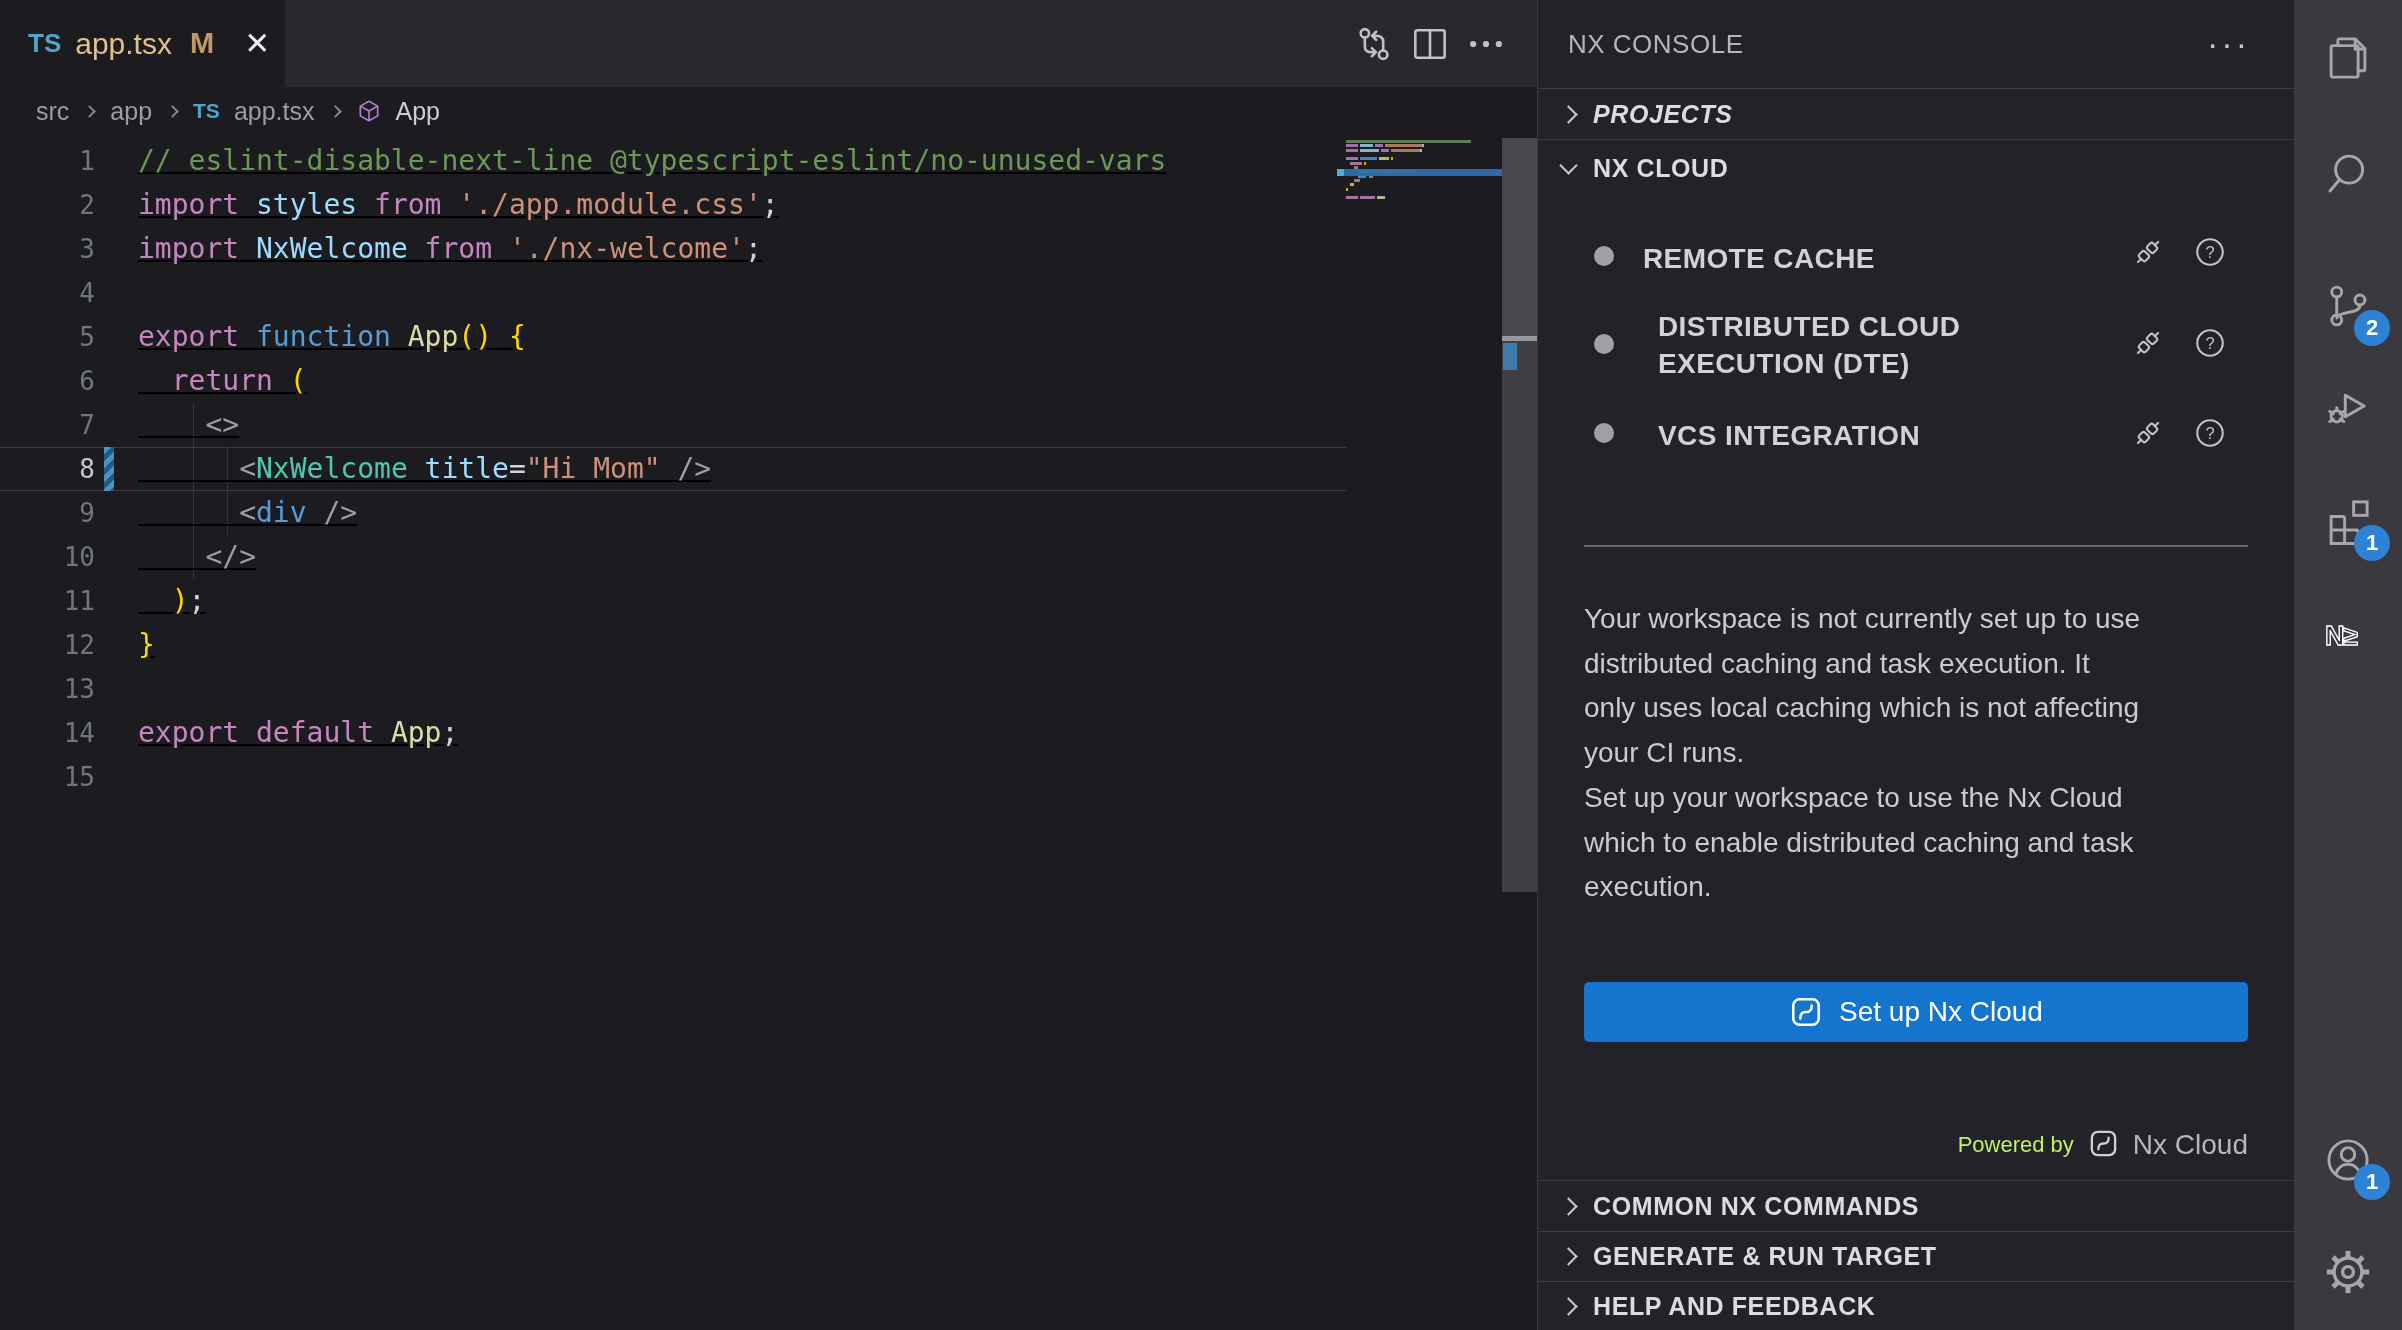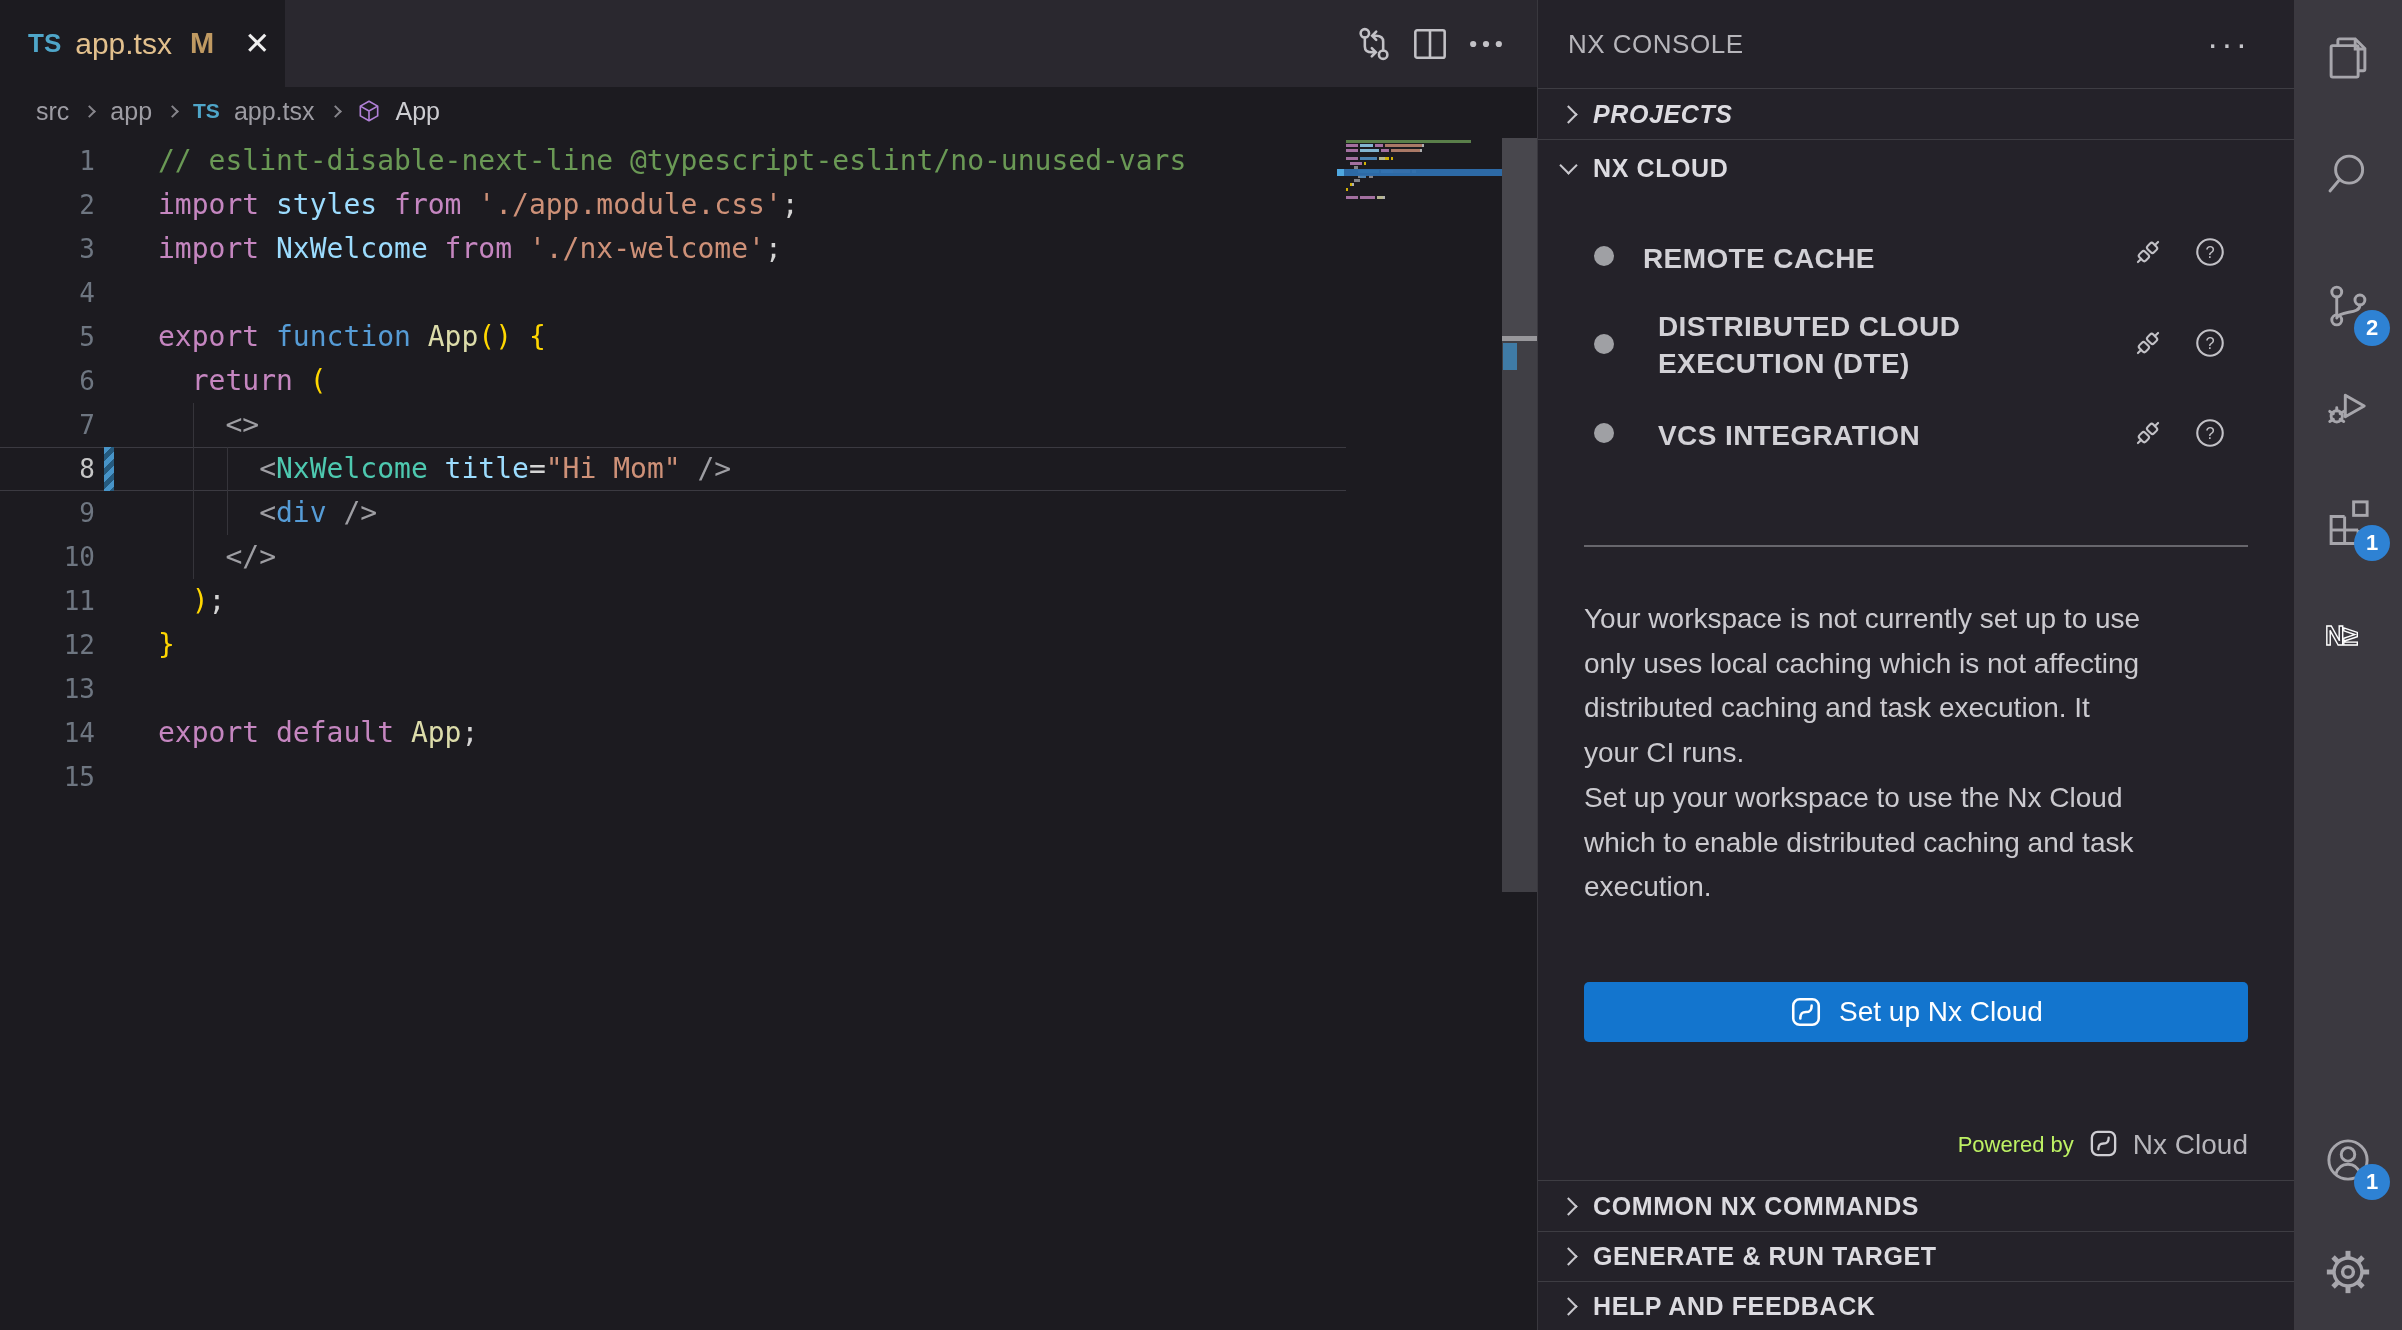--- a/index.html
+++ b/index.html
@@ -26,21 +26,21 @@
           transform:rotate(-45deg); margin:0 2px; }
   .bc-ts { color:#4FA6C9; font-weight:bold; font-size:21px; }
   #bc-app { color:#CDCDD1; }
 
   
   #code-lines { left:0; top:139px; width:1346px; }
   .line { display:flex; height:44px; font-family:"DejaVu Sans Mono", monospace;
           font-size:28px; line-height:44px; }
   .ln { width:95px; text-align:right; color:#6E7681; font-size:26px; flex:none; }
   .ln.active { color:#C6C6C6; }
-  .code { margin-left:63px; white-space:pre; }
+  .code { margin-left:43px; white-space:pre;text-decoration:underline; }
 
   #curline { left:0; top:447px; width:1346px; height:44px;
              border-top:1px solid #3B3A41; border-bottom:1px solid #3B3A41; }
   #modmark { left:104px; top:447px; width:10px; height:44px;
              background:repeating-linear-gradient(135deg,#4794C8 0 5px,#255A7E 5px 10px); }
   .iguide { width:1px; background:#35343A; }
 
   
   #minimap { left:1346px; top:140px; width:156px; }
   .mrow { height:3px; margin-bottom:1.33px; white-space:nowrap; font-size:0; }
@@ -317,22 +317,22 @@
     <svg viewBox="0 0 24 24" fill="none" stroke="currentColor" stroke-width="1.4">
       <circle cx="12" cy="12" r="8.5"></circle>
       <text x="12" y="16.2" text-anchor="middle" font-size="11" fill="currentColor" stroke="none" font-family="Liberation Sans, sans-serif">?</text>
     </svg>
   </div>
 
   <div id="divider1" class="abs"></div>
 
   <div class="para abs" style="top:597px;">
       <div>Your workspace is not currently set up to use</div>
+      <div>distributed caching and task execution. It</div>
       <div>only uses local caching which is not affecting</div>
-      <div>distributed caching and task execution. It</div>
       <div>your CI runs.</div>
     </div>
   <div class="para abs" style="top:776px;">
       <div>Set up your workspace to use the Nx Cloud</div>
       <div>which to enable distributed caching and task</div>
       <div>execution.</div>
     </div>
 
   <button id="setup-btn" class="abs">
     <svg viewBox="0 0 24 24" fill="none" stroke="currentColor" stroke-width="1.8" stroke-linecap="round">

